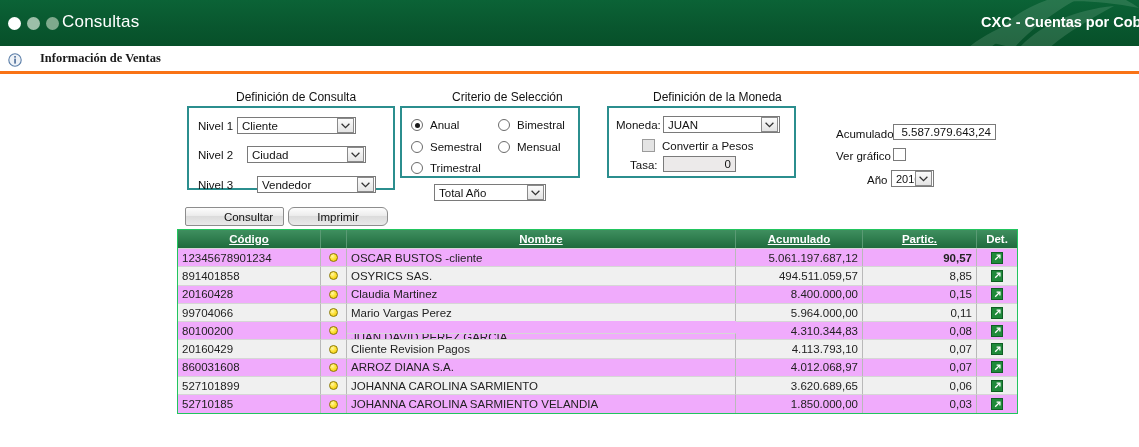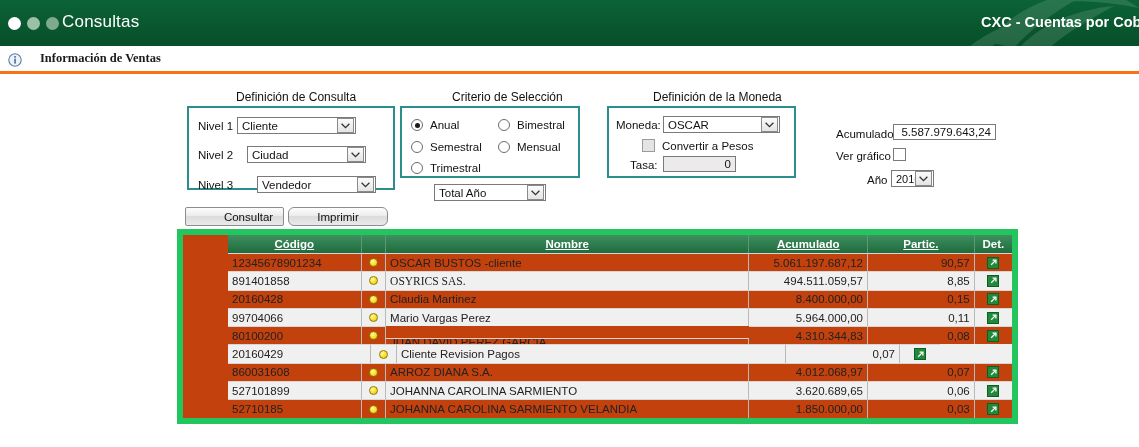--- a/index.html
+++ b/index.html
@@ -111,21 +111,21 @@
   
   .btn {
     position: absolute; height: 19px;
     background: linear-gradient(180deg,#fdfdfd 0%, #ececec 45%, #dcdcdc 50%, #e9e9e9 100%);
     border: 1px solid #8d8d8d; border-radius: 2px;
     font-size: 11.5px; color: #111;
     display: flex; align-items: center; justify-content: center;
   }
 
   
-  .grid { position: absolute; border: 6px solid #22c55e; background: #c2410c; padding-left: 45px; }
+  .grid { position: absolute; border: 1px solid #22c55e; background: #f0abfc; }
   .ghead {
     display: flex; height: 18px;
     background: linear-gradient(180deg,#3f8f5f 0%, #2f7d4e 50%, #1f6b3d 100%);
     color: #ffffff; font-size: 11.5px; font-weight: bold;
   }
   .ghead .c {
     display: flex; align-items: center; justify-content: center;
     border-right: 1px solid #5a9a74; overflow: hidden;
   }
   .ghead .c:last-child { border-right: none; }
@@ -252,21 +252,21 @@
           <path d="M0.6 0.8 L4.5 4.7 L8.4 0.8" stroke="#333" stroke-width="1.3" fill="none"></path>
         </svg>
     </span>
   </div>
 
   <div class="panel-title" style="left:653px; top:90px;">Definición de la Moneda</div>
   <div class="panel" style="left:607px; top:106px; width:189px; height:72px;">
 
     <div class="row-lbl" style="left:7px; top:11px;">Moneda:</div>
     <div class="combo" style="left:54px; top:8px; width:117px;">
-      <span class="val">OSCAR</span>
+      <span class="val">JUAN</span>
       <span class="arrow">
         <svg width="9" height="6" viewBox="0 0 9 6">
             <path d="M0.6 0.8 L4.5 4.7 L8.4 0.8" stroke="#333" stroke-width="1.3" fill="none"></path>
           </svg>
       </span>
     </div>
 
     <div style="position:absolute; left:33px; top:31px; display:flex; align-items:center;">
       <span class="cbox disabled"></span>
       <span class="rl" style="font-size:11.5px; color:#111; margin-left:7px;">Convertir a Pesos</span>
@@ -313,36 +313,36 @@
       <div class="c" style="width:40px;">Det.</div>
     </div>
     <div id="rows">
         <div class="grow">
           <div class="c" style="width: 143px;">12345678901234</div>
           <div class="c ctr" style="width: 26px;">
             <span class="ydot"></span>
           </div>
           <div class="c" style="width: 389px;">OSCAR BUSTOS -cliente</div>
           <div class="c num" style="width: 127px;">5.061.197.687,12</div>
-          <div class="c num" style="width: 114px;">90,57</div>
+          <div class="c num" style="width: 114px; font-weight: bold;">90,57</div>
           <div class="c ctr" style="width: 40px;">
             <span class="detbtn">
               <svg width="9" height="9" viewBox="0 0 9 9">
                 <path d="M2.2 6.8 L6.6 2.4" stroke="#ffffff" stroke-width="1.3"></path>
                 <path d="M3.6 2.2 L6.9 2.2 L6.9 5.5" stroke="#ffffff" stroke-width="1.3" fill="none"></path>
               </svg>
             </span>
           </div>
         </div>
         <div class="grow alt">
           <div class="c" style="width: 143px; text-align: right;">891401858</div>
           <div class="c ctr" style="width: 26px;">
             <span class="ydot"></span>
           </div>
-          <div class="c" style="width: 389px; font-family: Liberation Serif, serif;">OSYRICS SAS.</div>
+          <div class="c" style="width: 389px;">OSYRICS SAS.</div>
           <div class="c num" style="width: 127px;">494.511.059,57</div>
           <div class="c num" style="width: 114px;">8,85</div>
           <div class="c ctr" style="width: 40px;">
             <span class="detbtn">
               <svg width="9" height="9" viewBox="0 0 9 9">
                 <path d="M2.2 6.8 L6.6 2.4" stroke="#ffffff" stroke-width="1.3"></path>
                 <path d="M3.6 2.2 L6.9 2.2 L6.9 5.5" stroke="#ffffff" stroke-width="1.3" fill="none"></path>
               </svg>
             </span>
           </div>
@@ -397,20 +397,21 @@
               </svg>
             </span>
           </div>
         </div>
         <div class="grow alt">
           <div class="c" style="width: 143px;">20160429</div>
           <div class="c ctr" style="width: 26px;">
             <span class="ydot"></span>
           </div>
           <div class="c" style="width: 389px;">Cliente Revision Pagos</div>
+          <div class="c num" style="width: 127px;">4.113.793,10</div>
           <div class="c num" style="width: 114px;">0,07</div>
           <div class="c ctr" style="width: 40px;">
             <span class="detbtn">
               <svg width="9" height="9" viewBox="0 0 9 9">
                 <path d="M2.2 6.8 L6.6 2.4" stroke="#ffffff" stroke-width="1.3"></path>
                 <path d="M3.6 2.2 L6.9 2.2 L6.9 5.5" stroke="#ffffff" stroke-width="1.3" fill="none"></path>
               </svg>
             </span>
           </div>
         </div>

